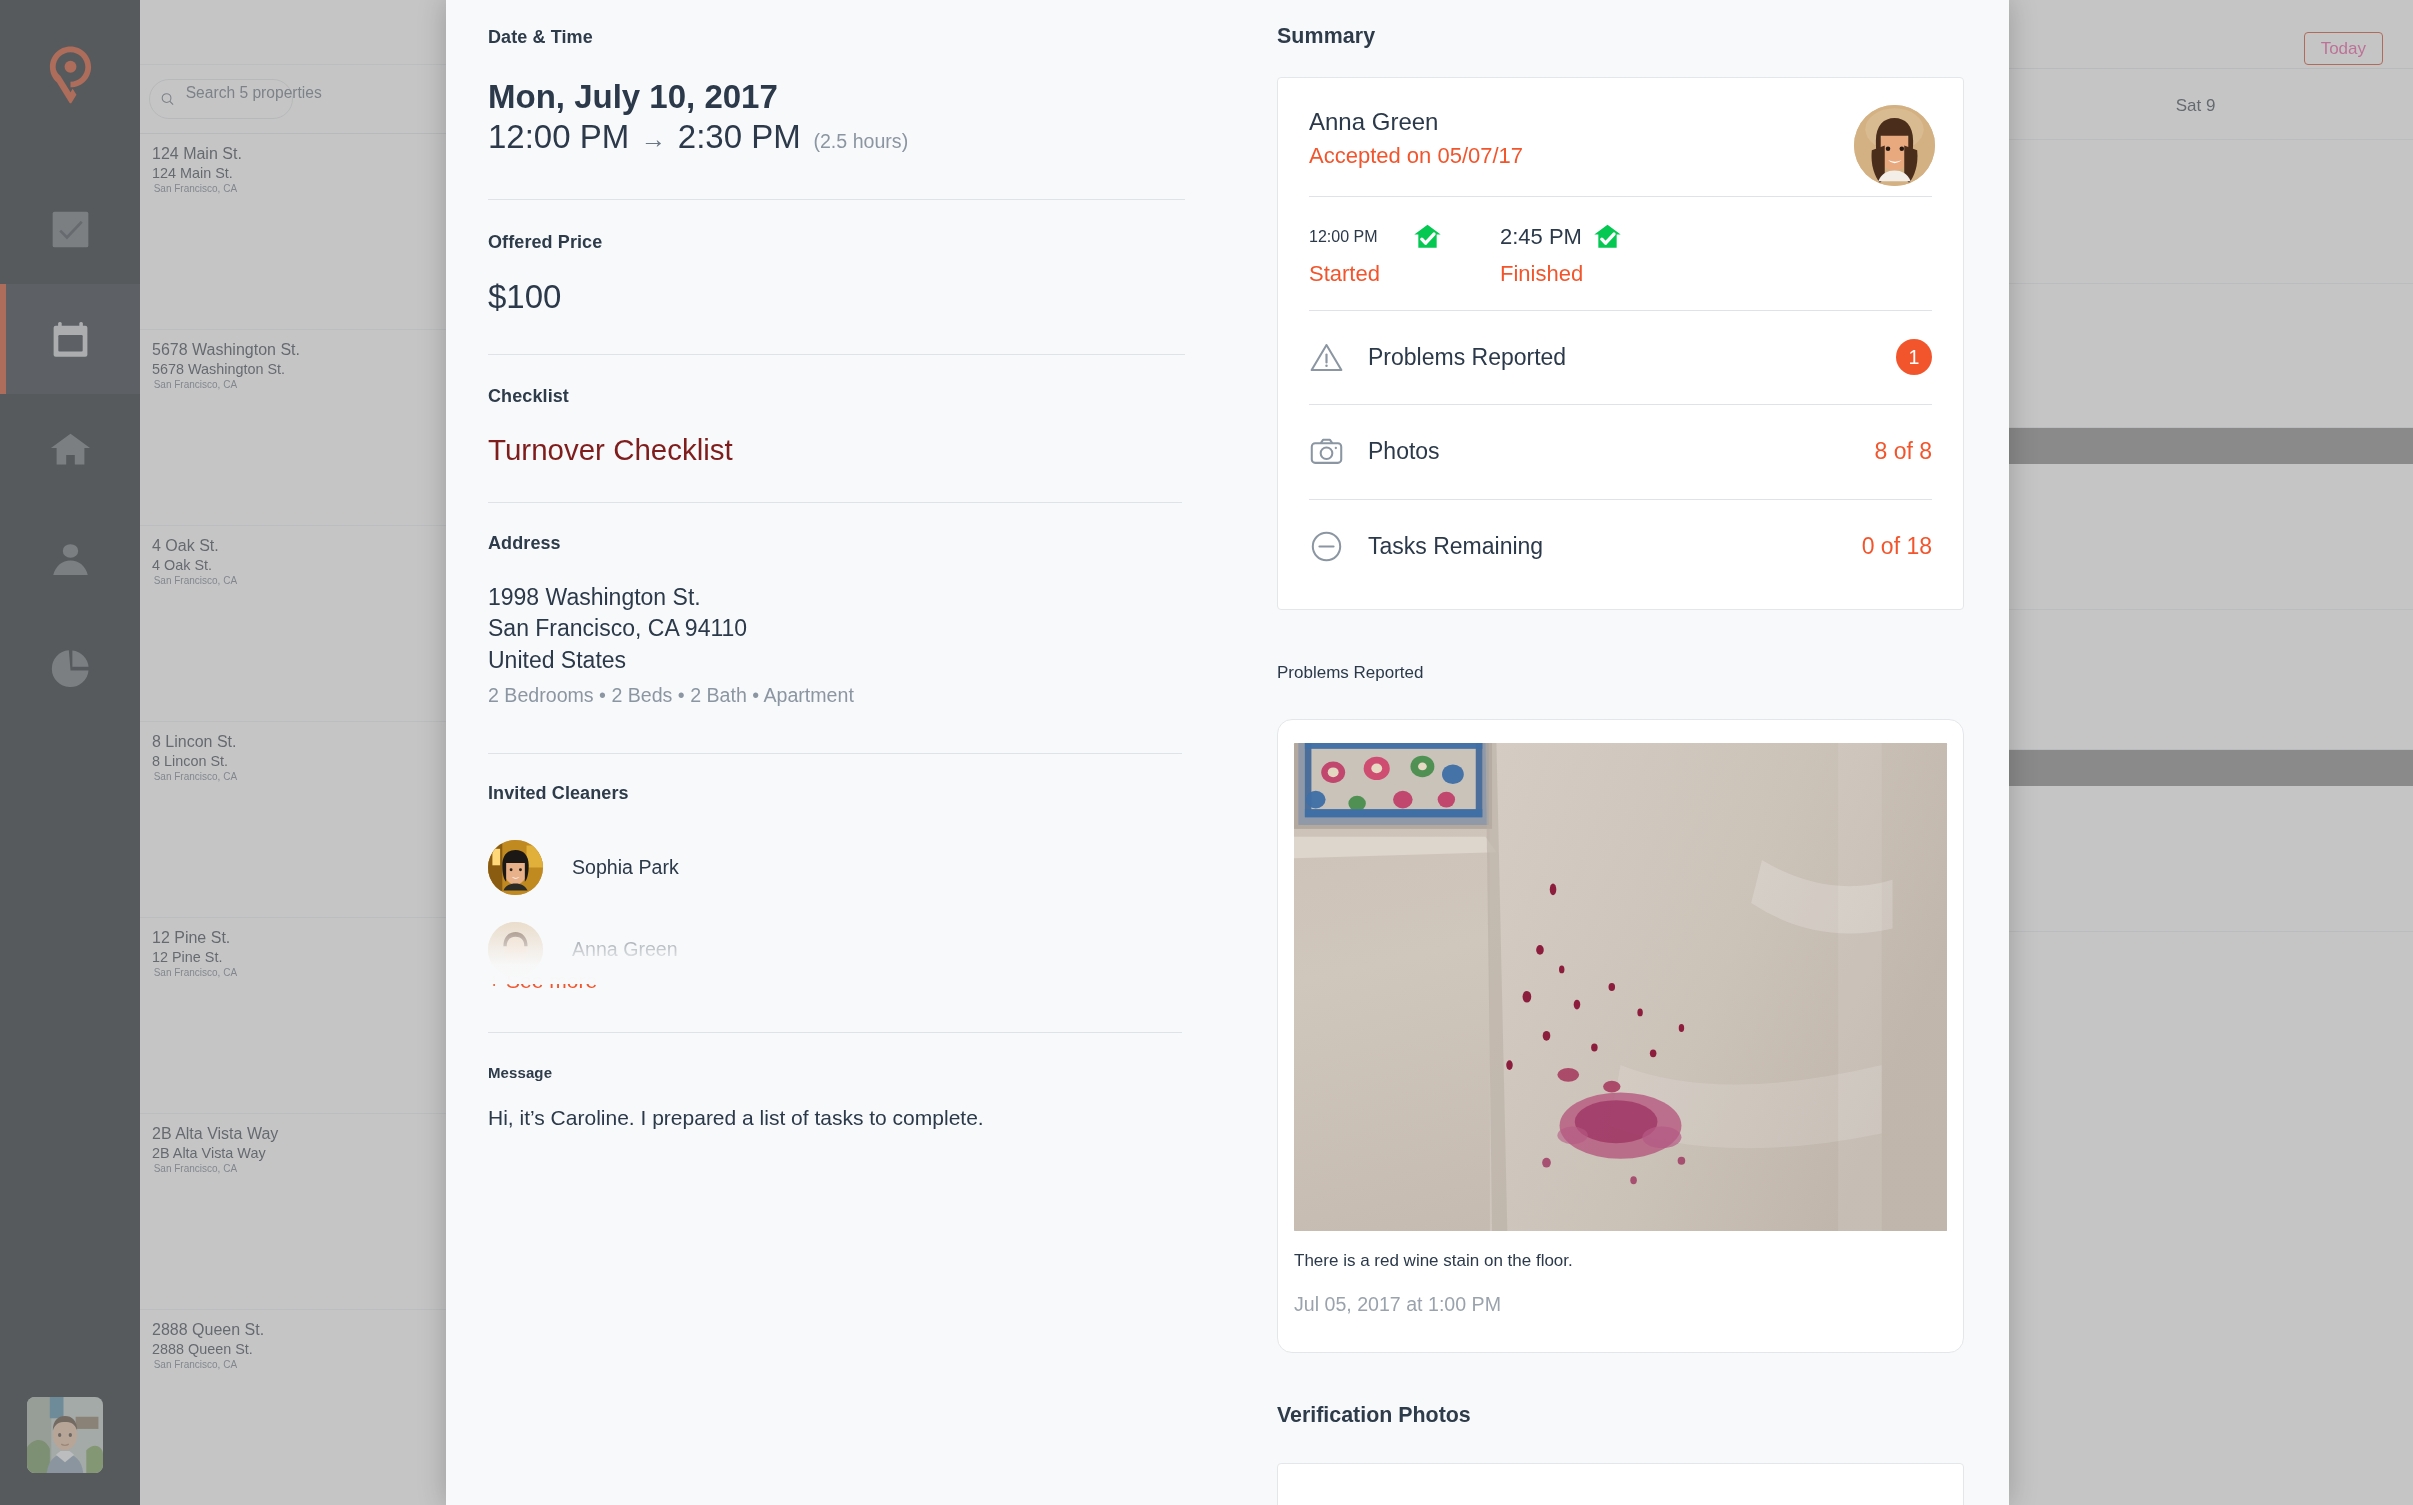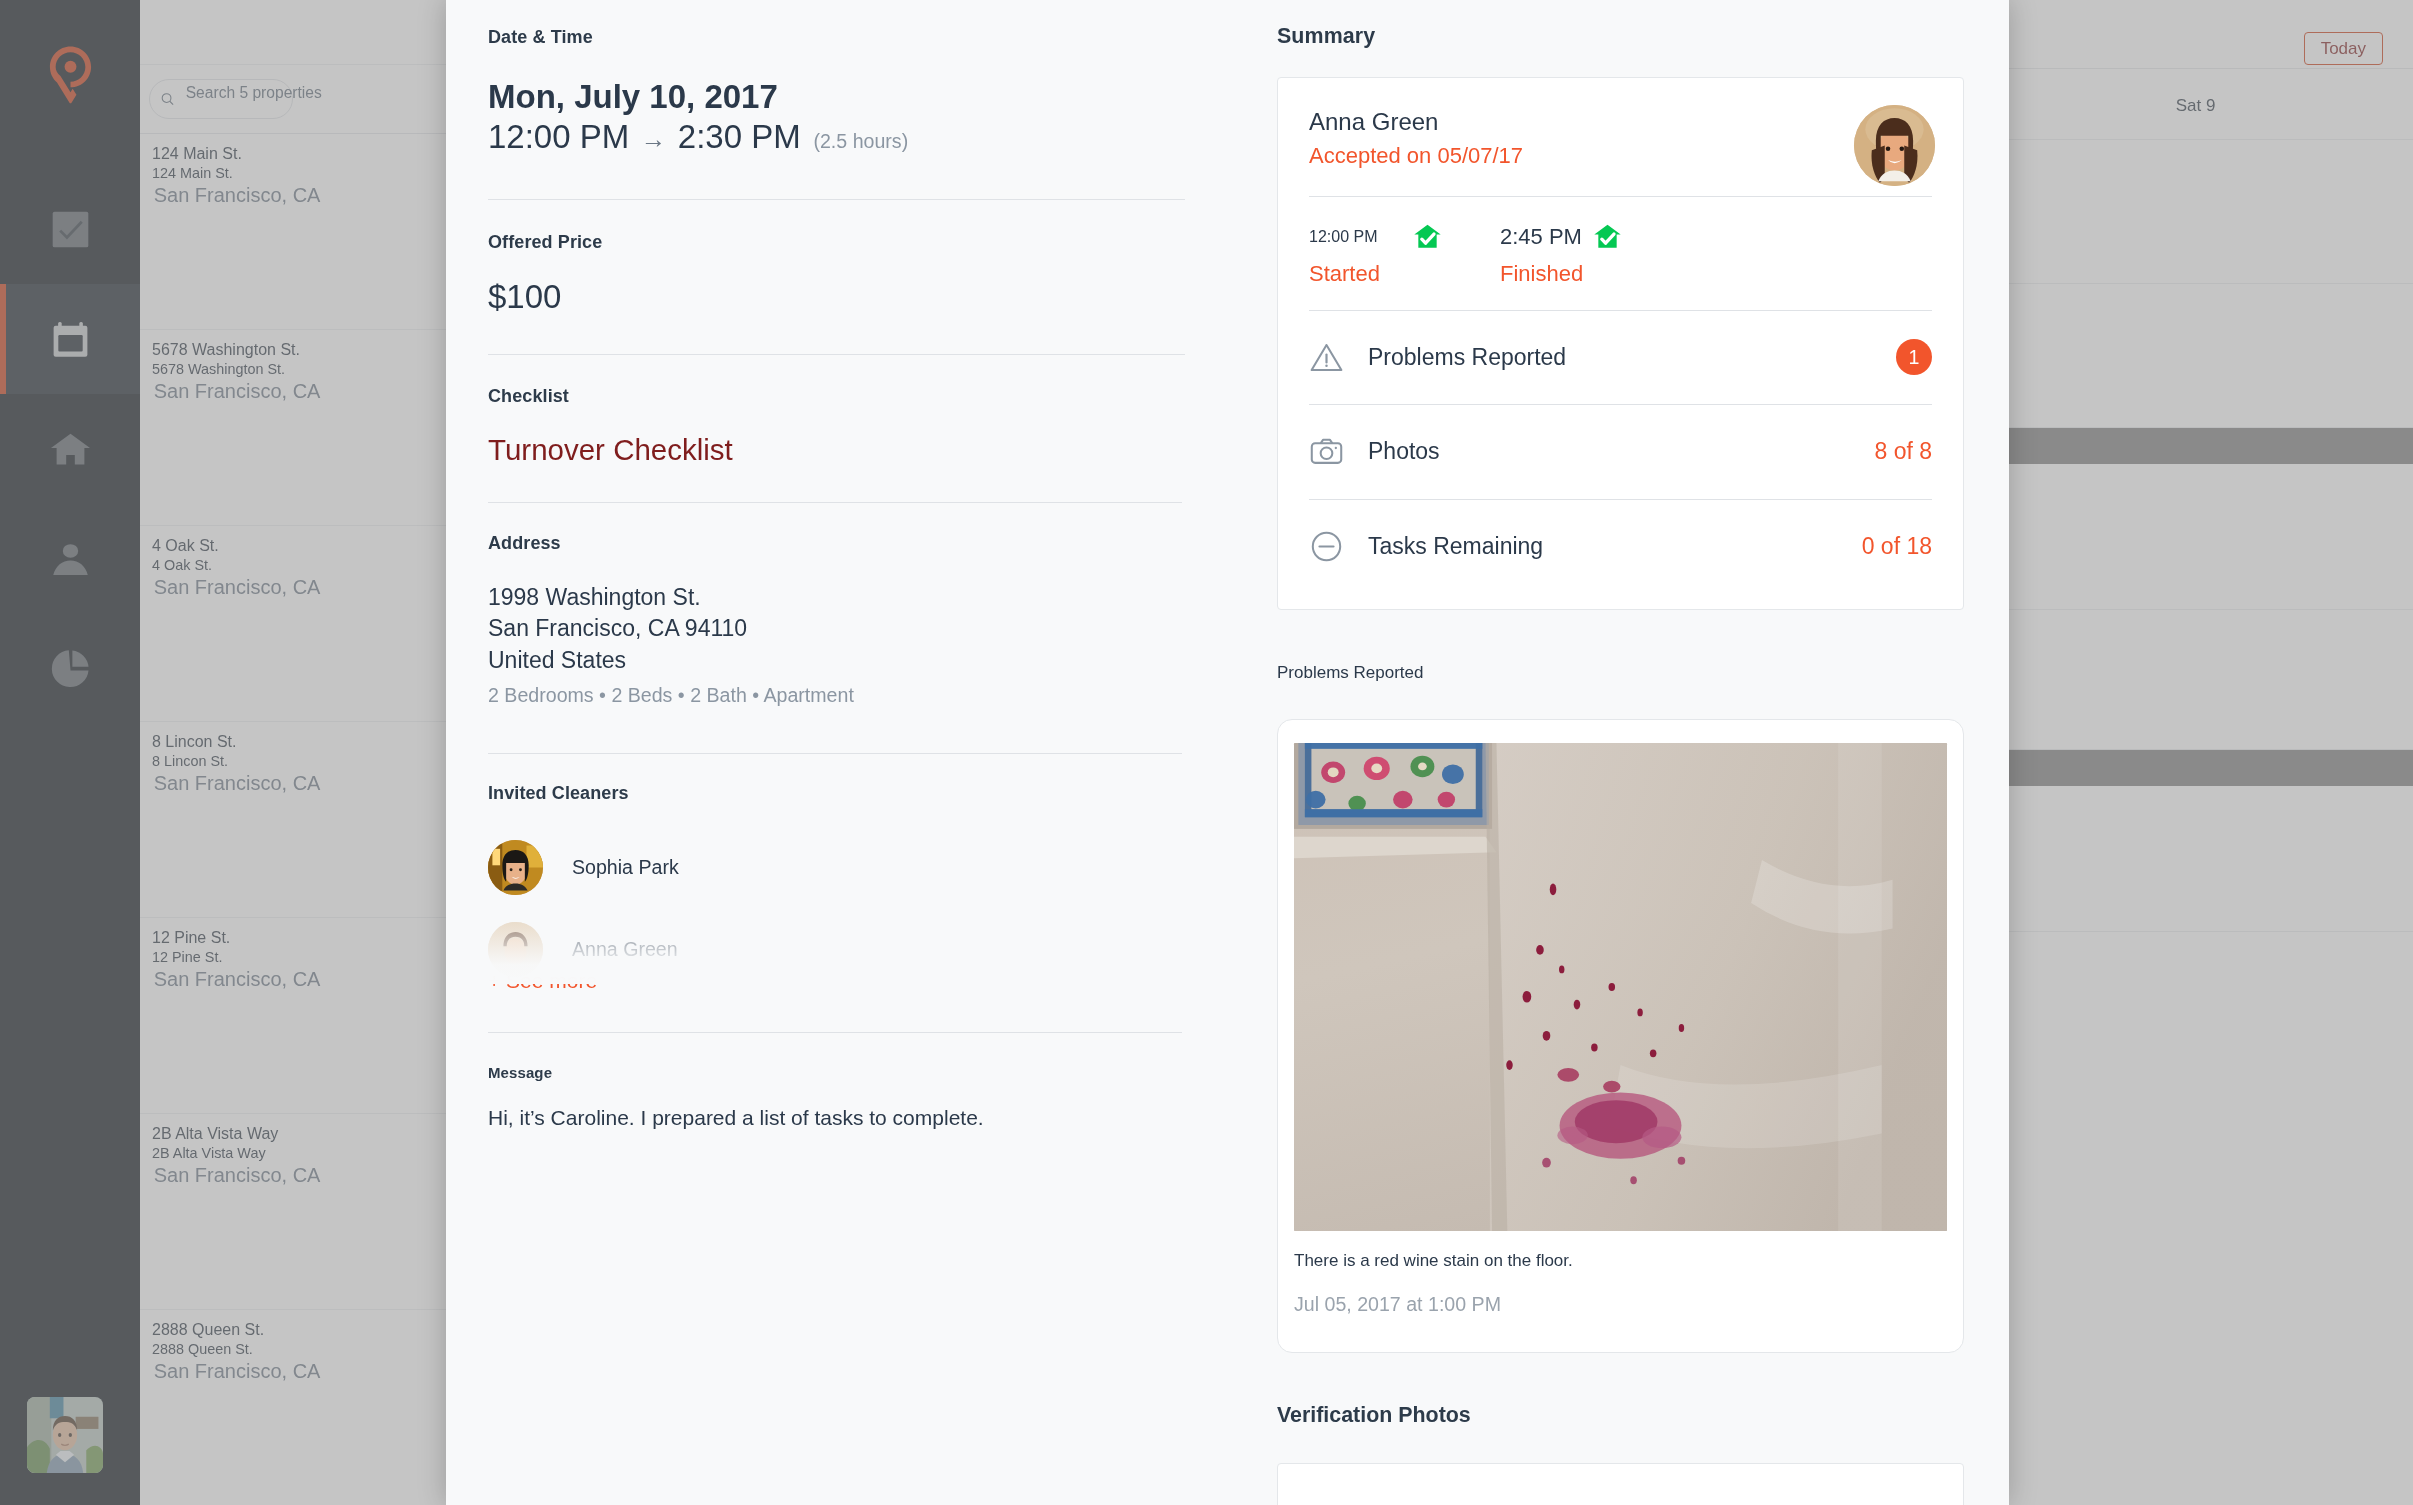--- a/index.html
+++ b/index.html
@@ -70,32 +70,32 @@
     position: absolute; left: 36px; top: 3.5px;
     font-size: 15.6px; color: #5e6b79; white-space: nowrap;
   }
   .prop-row {
     position: relative; height: 196px; padding: 10.4px 0 0 12px;
     border-top: 0.6px solid #eceef0;
   }
   .prop-row:first-of-type { border-top: 0.6px solid #e3e5e8; }
   .prop-t1 { font-size: 16px; color: #2a3542; line-height: 1.25; }
   .prop-t2 { font-size: 14.4px; color: #2a3542; line-height: 1.25; }
-  .prop-t3 { font-size: 20px; color: #6a7785; line-height: 1.3; padding-left: 1.7px; }
+  .prop-t3 { font-size: 10px; color: #6a7785; line-height: 1.3; padding-left: 1.7px; }
 
   
   #cal {
     position: absolute; left: 464px; top: 0; right: 0; bottom: 0;
     background: #ffffff;
   }
   #cal-toolbar { position: absolute; left: 0; top: 0; right: 0; height: 68px; }
   #today-btn {
     position: absolute; right: 30px; top: 32px;
     padding: 7px 16px; border: 1.2px solid #cc3a12; border-radius: 4px;
-    color: #7f1d1d; font-size: 17px; background: transparent;
+    color: #ec4899; font-size: 17px; background: transparent;
     line-height: 1;
   }
   #cal-grid { position: absolute; left: 0; top: 68px; right: 0; bottom: 0; }
   .cal-head-row {
     position: absolute; left: 0; top: 0; right: 0; height: 72px;
     border-top: 0.6px solid #e4e6e9; border-bottom: 0.6px solid #e9ebee;
     display: flex;
   }
   .cal-col { flex: 1; position: relative; border-left: 0.6px solid #e9ebee; }
   .cal-day-label {

